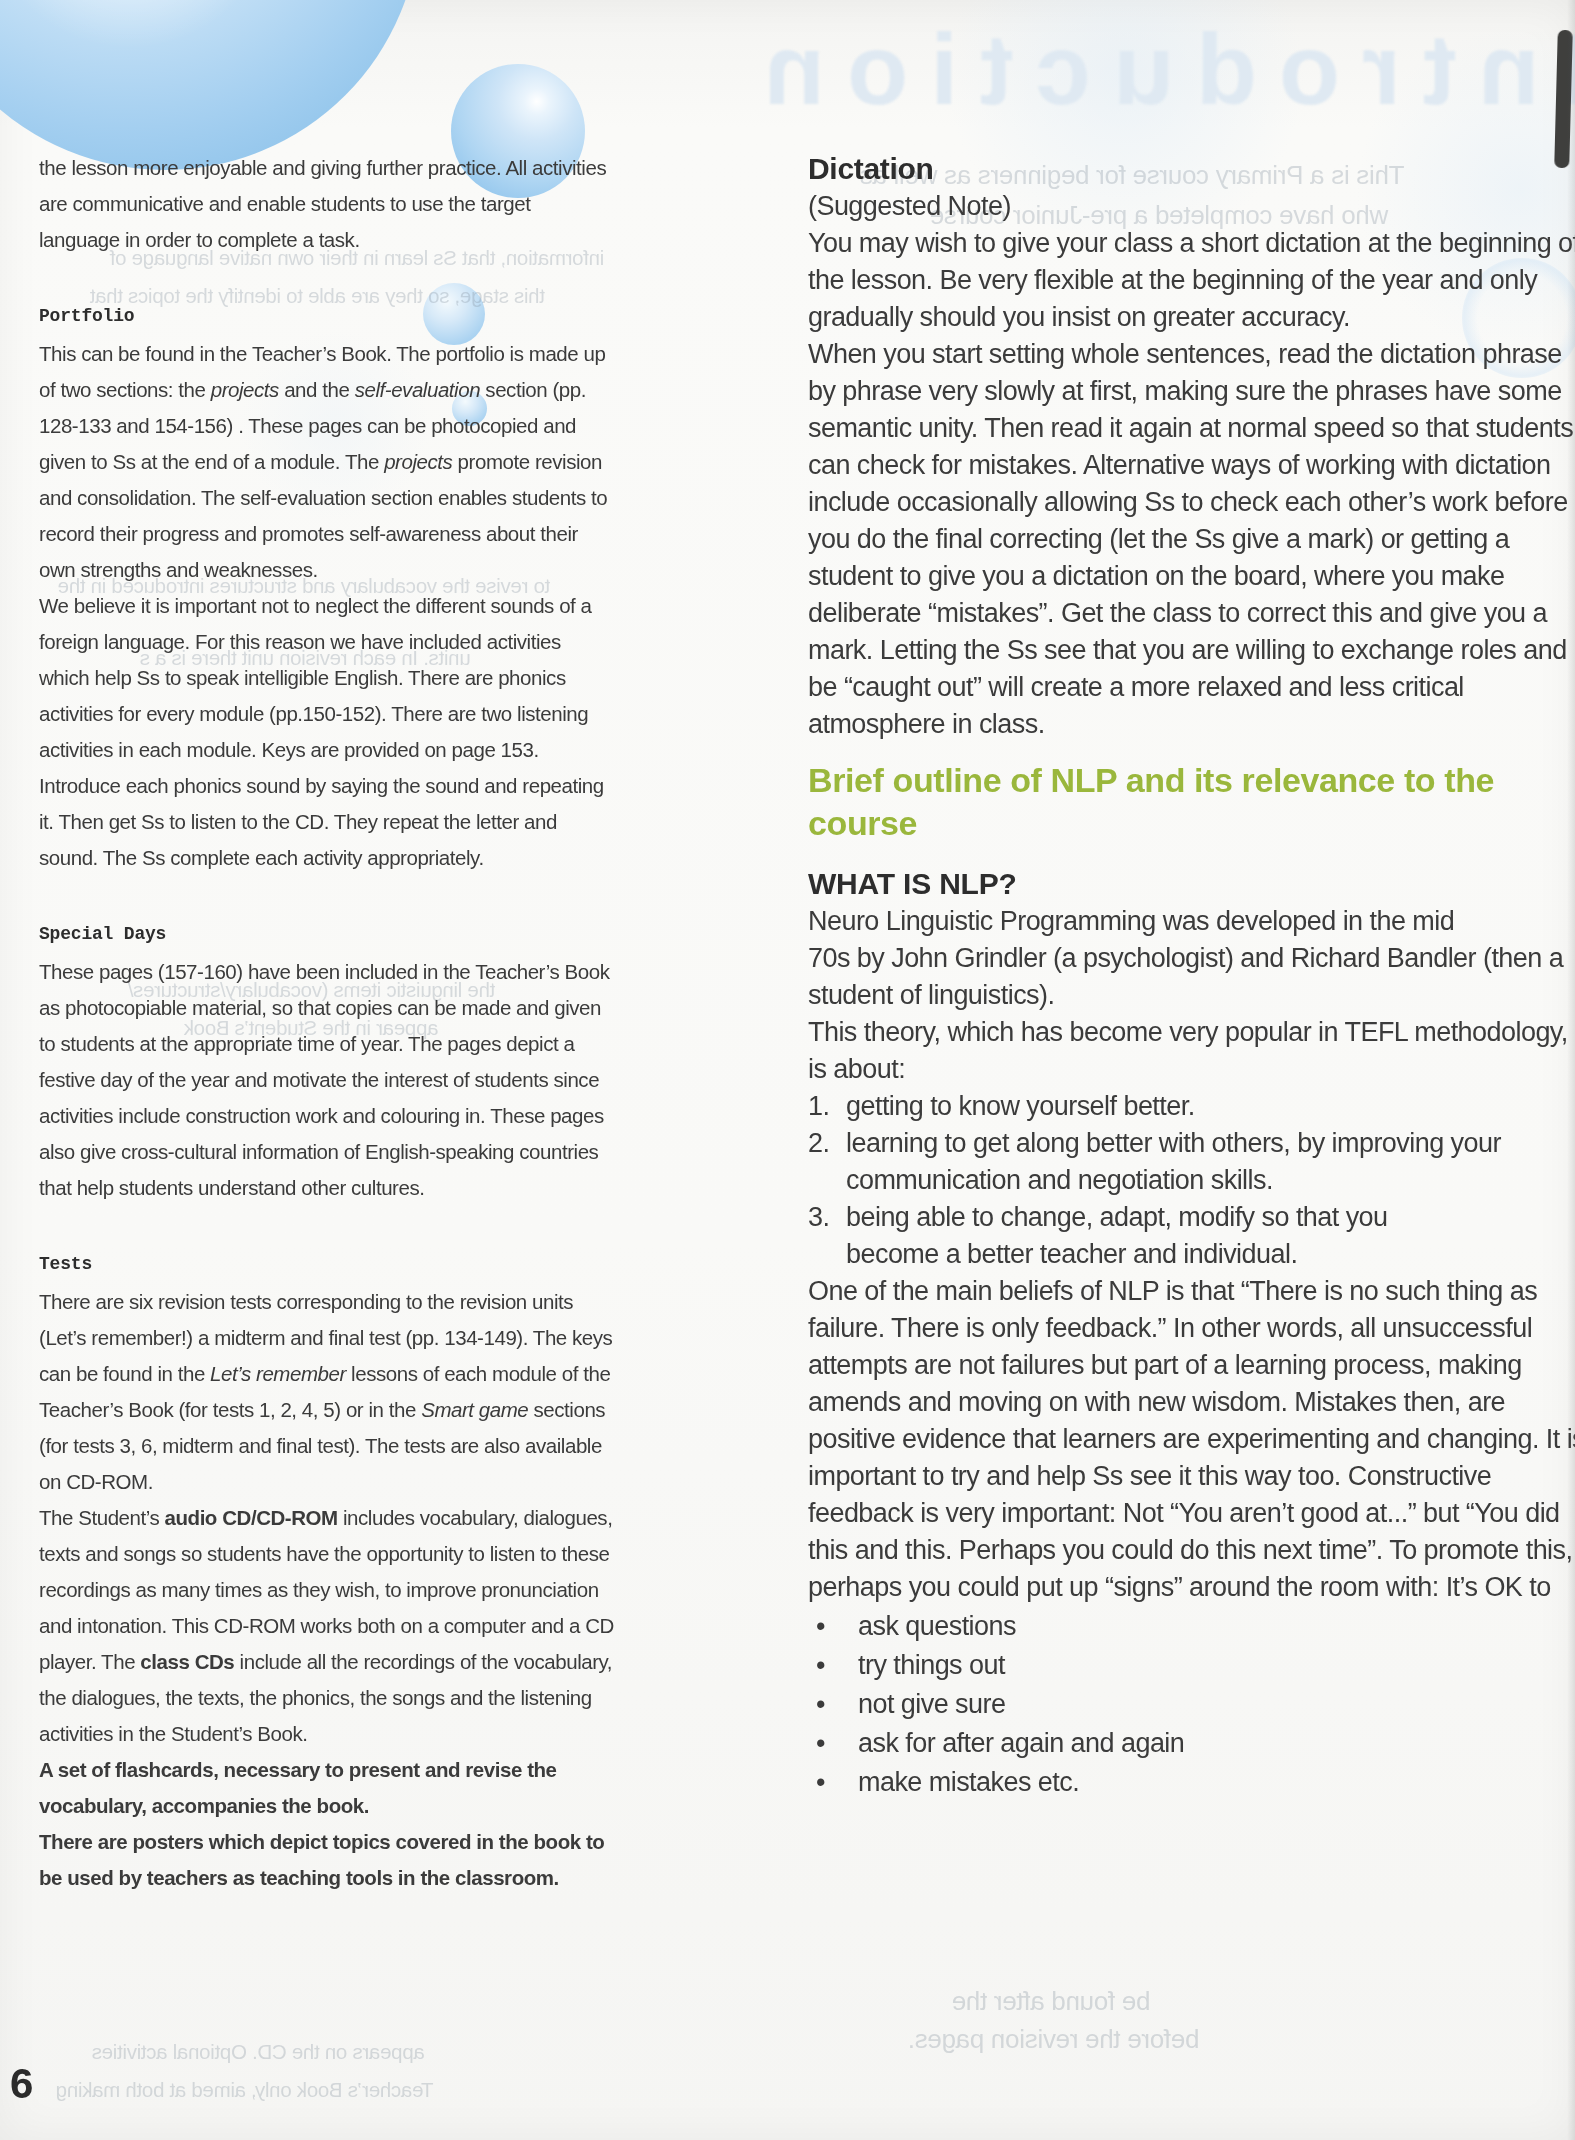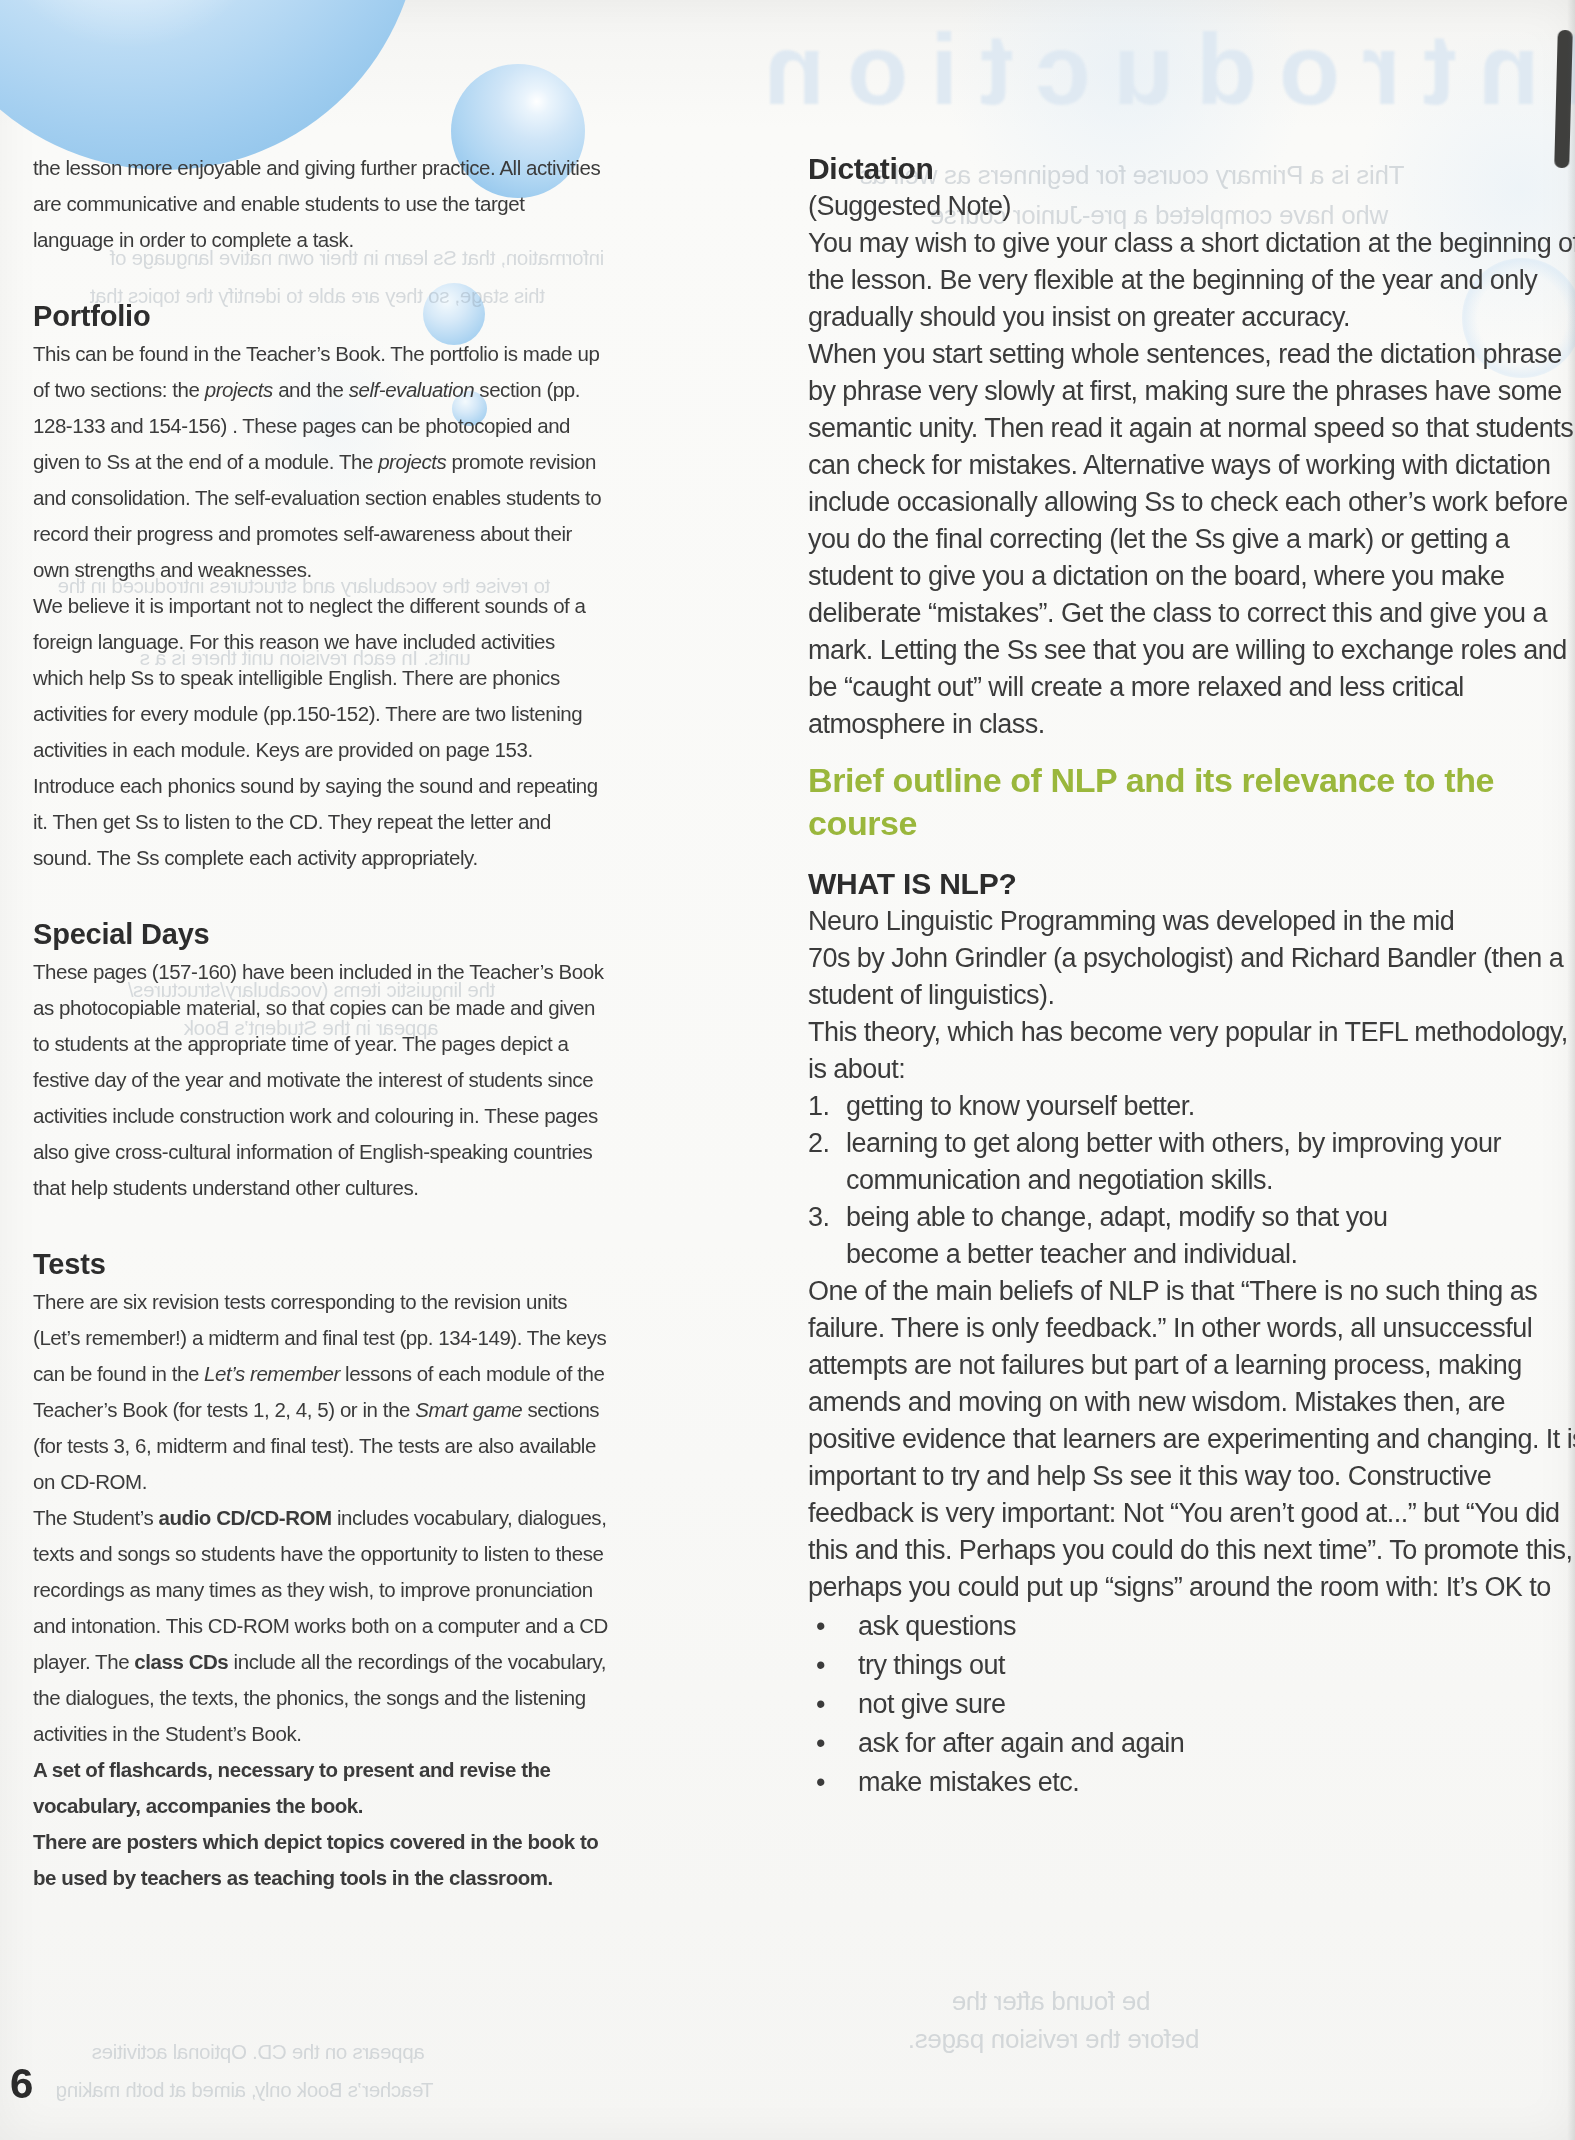--- a/index.html
+++ b/index.html
@@ -39,23 +39,23 @@
   #st-title{position:absolute;left:742px;top:12px;font-size:100px;font-weight:bold;letter-spacing:22px;
     color:#dfe9f2;transform:scaleX(-1);white-space:nowrap;filter:blur(1.1px);pointer-events:none;}
   .st-l{font-size:20.5px;} .st-r{font-size:26px;}
   #st0{left:860px;top:160px;} #st1{left:930px;top:200px;}
   #st2{left:110px;top:246px;} #st3{left:90px;top:284px;}
   #st4{left:58px;top:574px;}  #st5{left:140px;top:646px;}
   #st6{left:128px;top:978px;} #st7{left:184px;top:1016px;}
   #st8{left:952px;top:1986px;} #st9{left:908px;top:2024px;}
   #st10{left:92px;top:2040px;} #st11{left:56px;top:2078px;}
   
-  #col-left{position:absolute;left:33px;top:150px;width:576px;
+  #col-left{position:absolute;left:39px;top:150px;width:576px;
     font-size:20.5px;line-height:36px;letter-spacing:-.45px;color:#3b3b3b;}
-  #col-left h3{font-size:29px;line-height:36px;color:#2d2d2d;margin:40px 0 2px;letter-spacing:-.2px;}
+  #col-left h3{font-size:18px;line-height:36px;color:#2d2d2d;margin:40px 0 2px;letter-spacing:-.2px;font-family:Liberation Mono, monospace;}
   #col-left p{margin:0;}
   #lc-audio{margin-top:46px;}
   #lc-flash{margin-top:40px;font-weight:bold;}
   #col-right{position:absolute;left:808px;top:150px;width:780px;
     font-size:27px;line-height:37px;letter-spacing:-.55px;color:#3b3b3b;}
   #col-right p{margin:0;}
   #rc-dictation-h{font-size:30px;line-height:38px;color:#2d2d2d;margin:0;letter-spacing:-.3px;}
   #rc-p2{margin-top:30px;}
   #rc-green-h{margin:16px 0 0;font-size:34px;line-height:43px;font-weight:bold;letter-spacing:-.4px;}
   #rc-nlp-h{font-size:30px;line-height:38px;color:#2d2d2d;margin:20px 0 0;letter-spacing:-.2px;}

